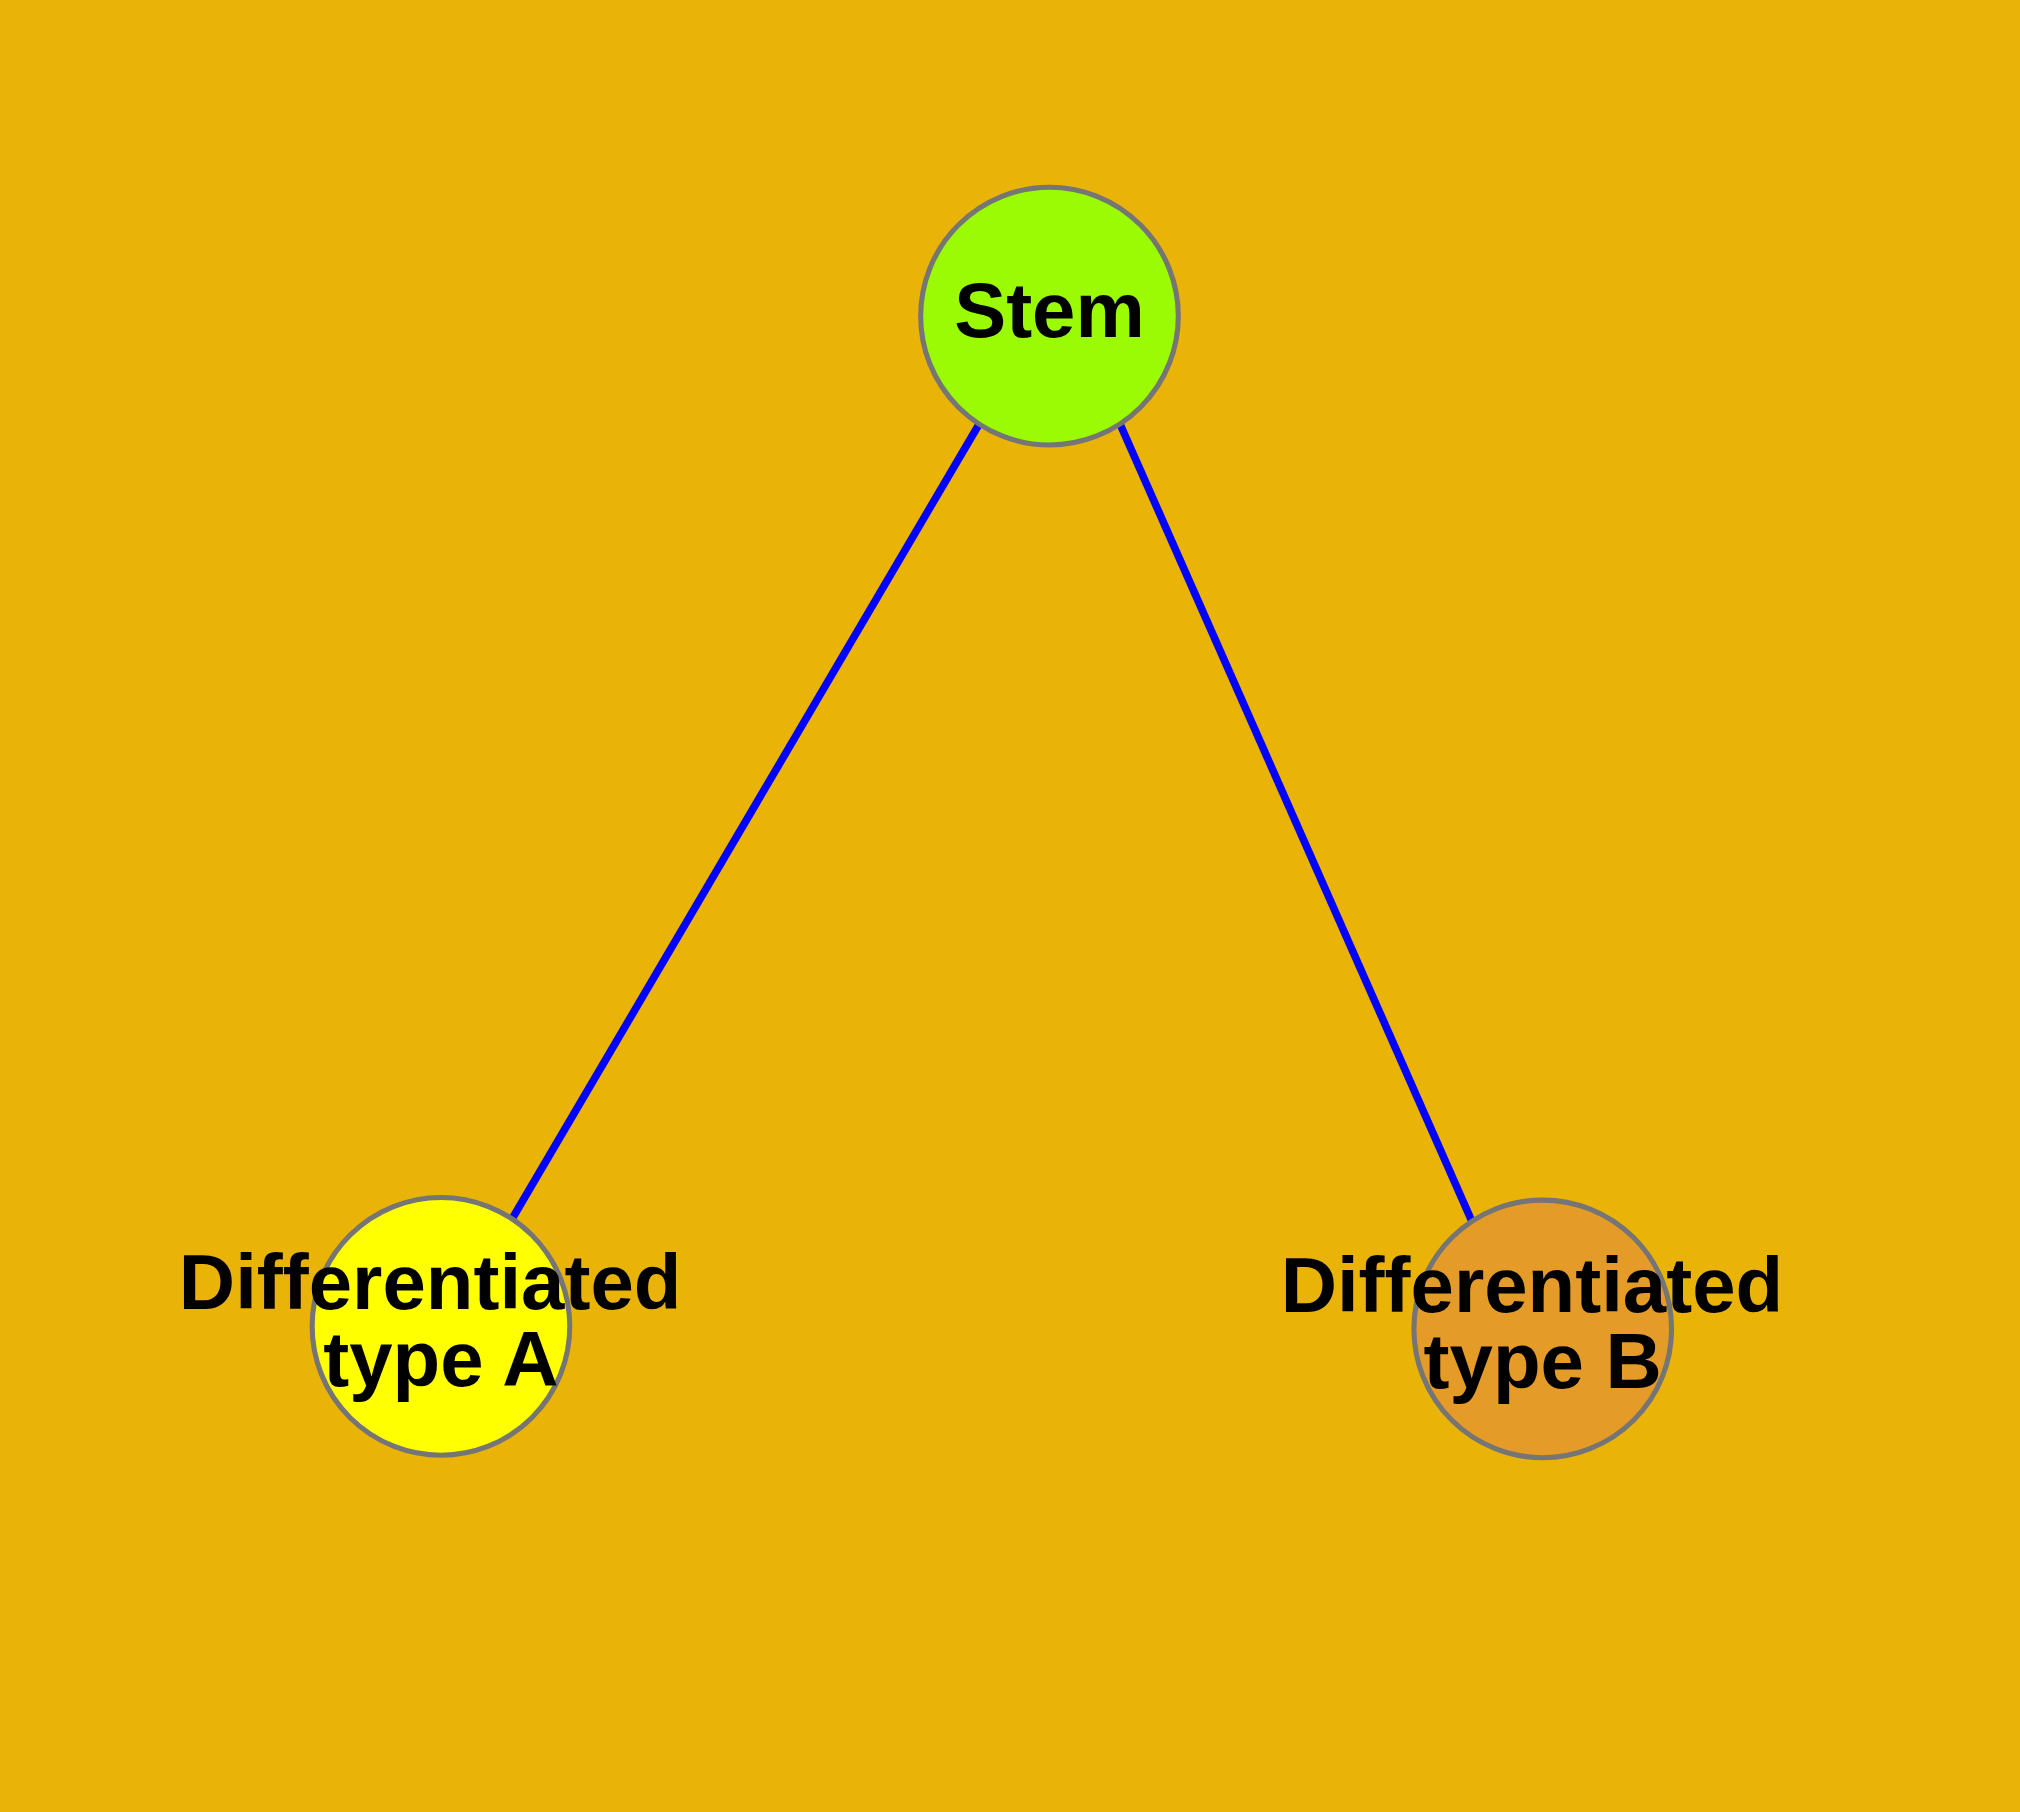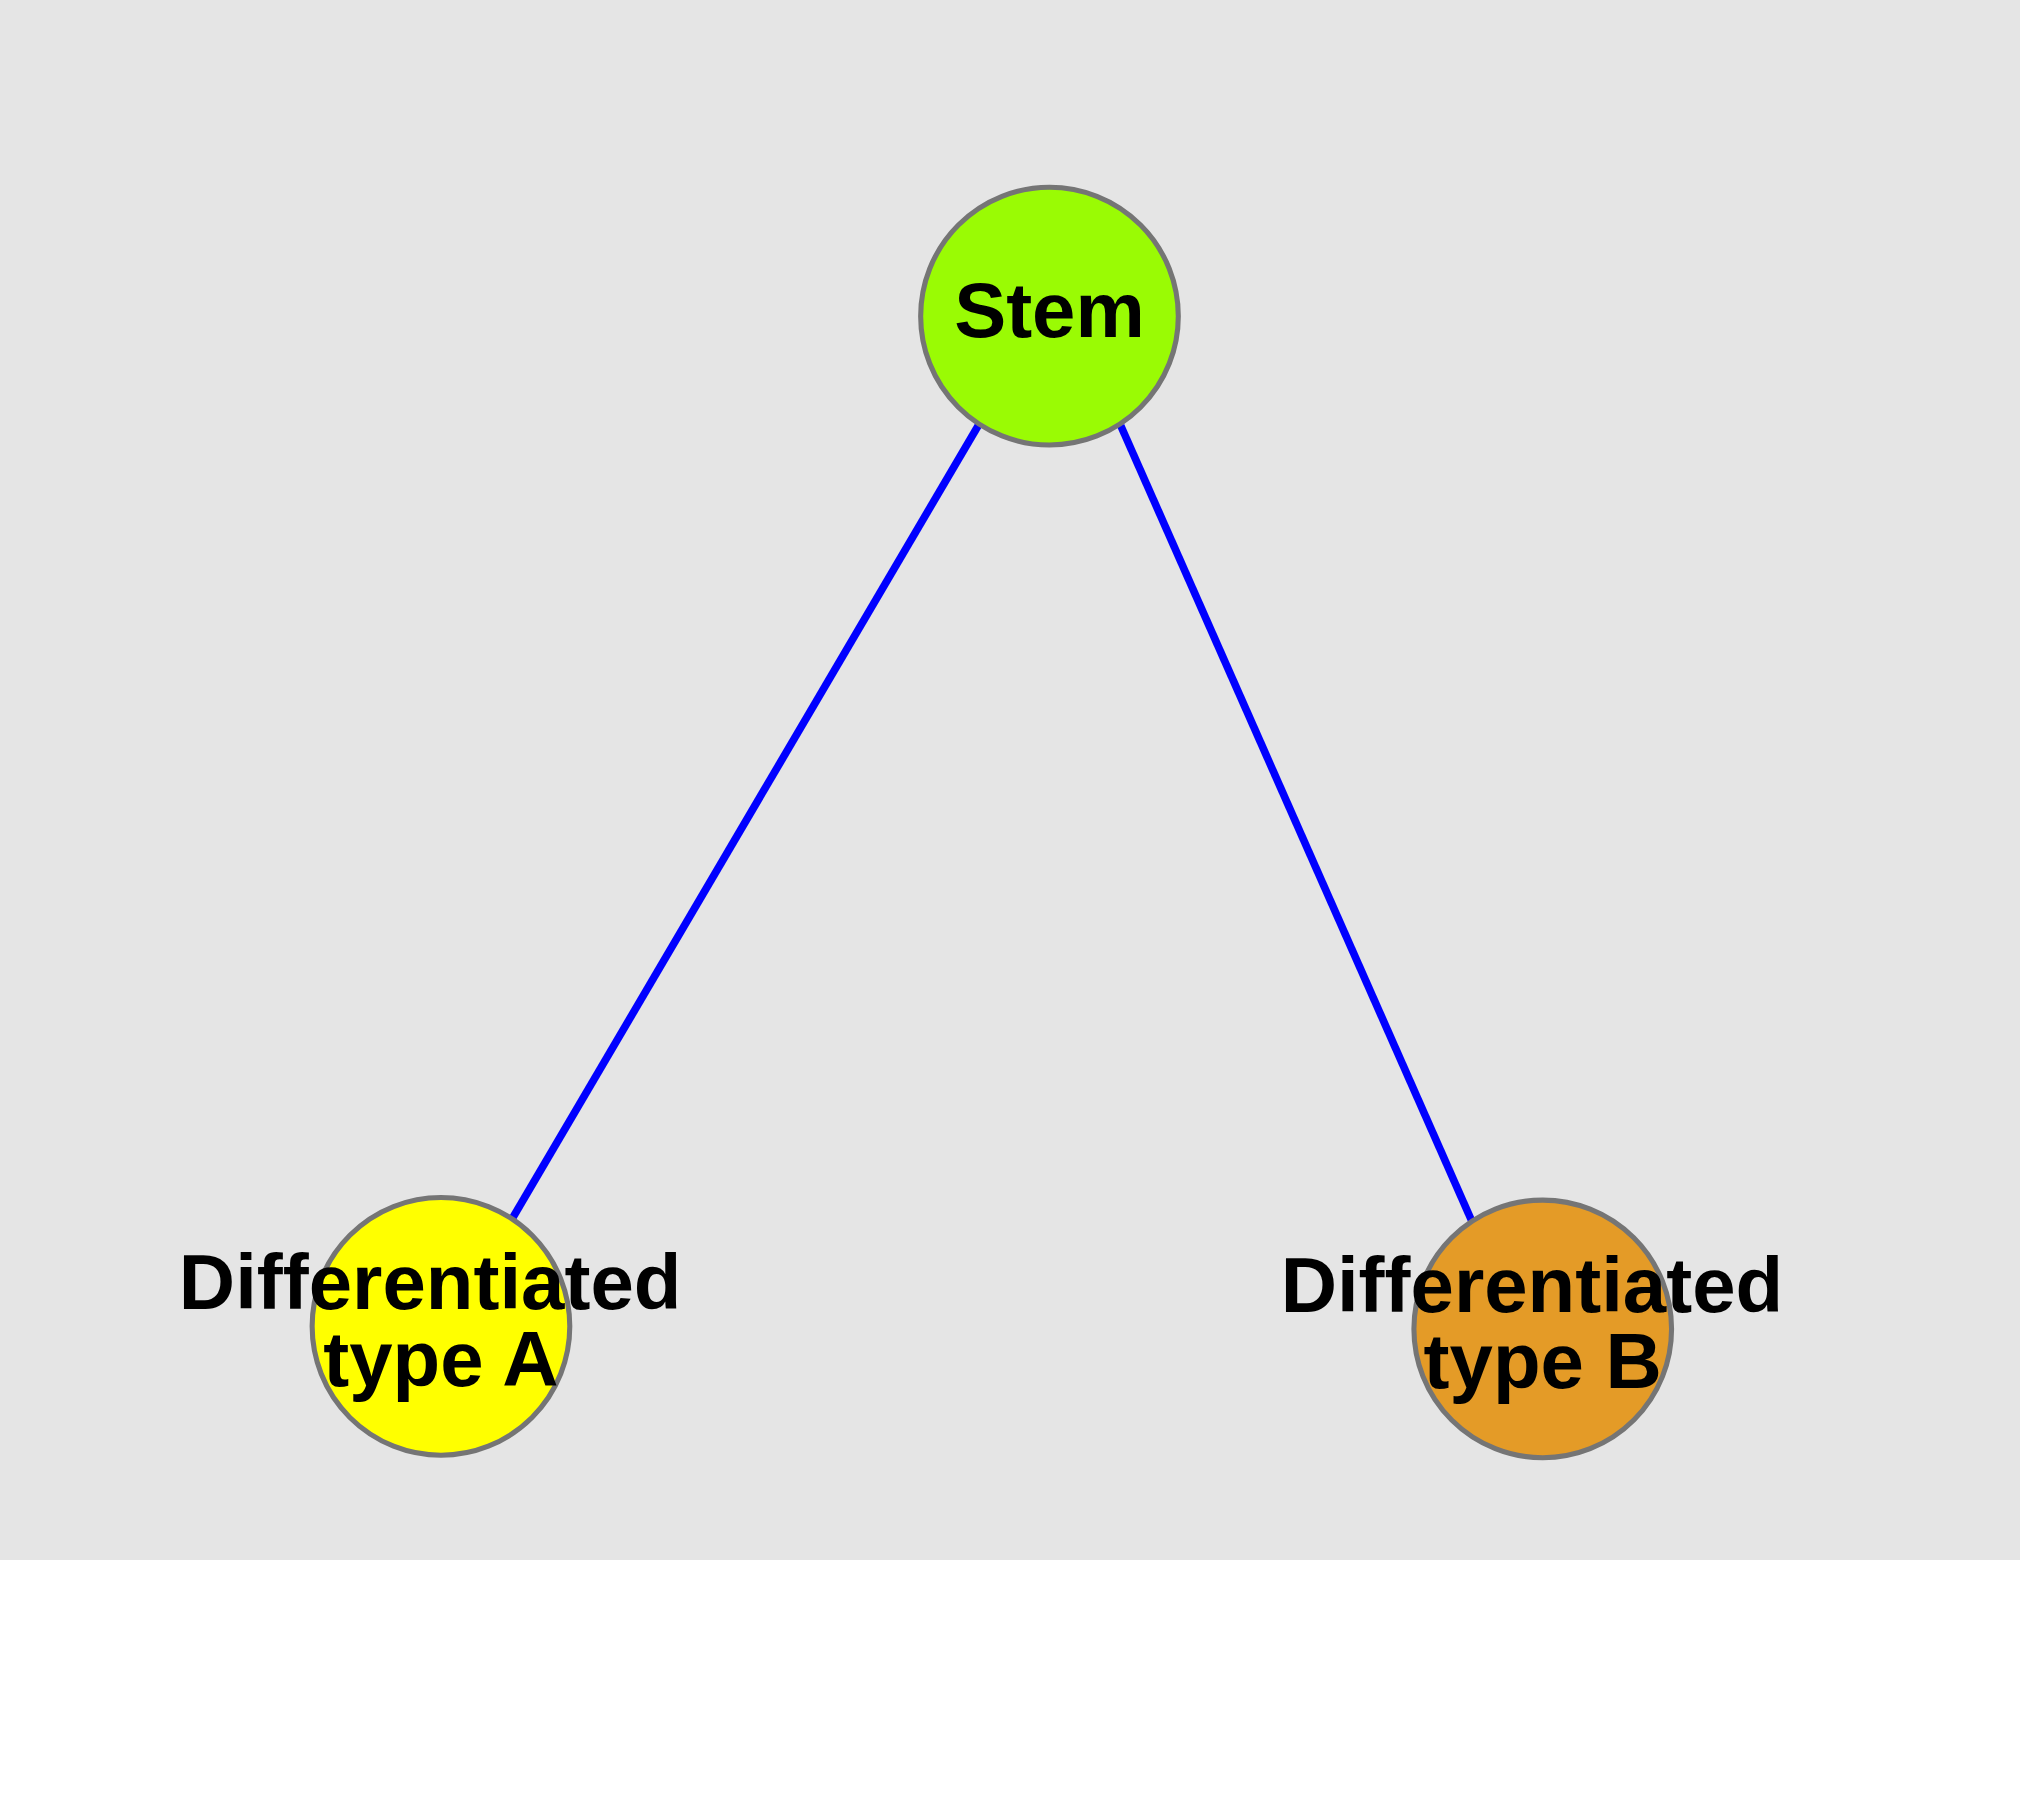--- a/index.html
+++ b/index.html
@@ -9,22 +9,22 @@
   }
   body {
     width: 2021px;
     height: 1812px;
     overflow: hidden;
     font-family: "Liberation Sans", sans-serif;
   }
   #graph-canvas {
     position: relative;
     width: 2021px;
-    height: 1560px;
-    background: #e5e5e5;
+    height: 1812px;
+    background: #eab308;
   }
   #graph-svg {
     position: absolute;
     top: 0;
     left: 0;
     width: 2021px;
     height: 1812px;
     display: block;
   }
   .node-circle {

